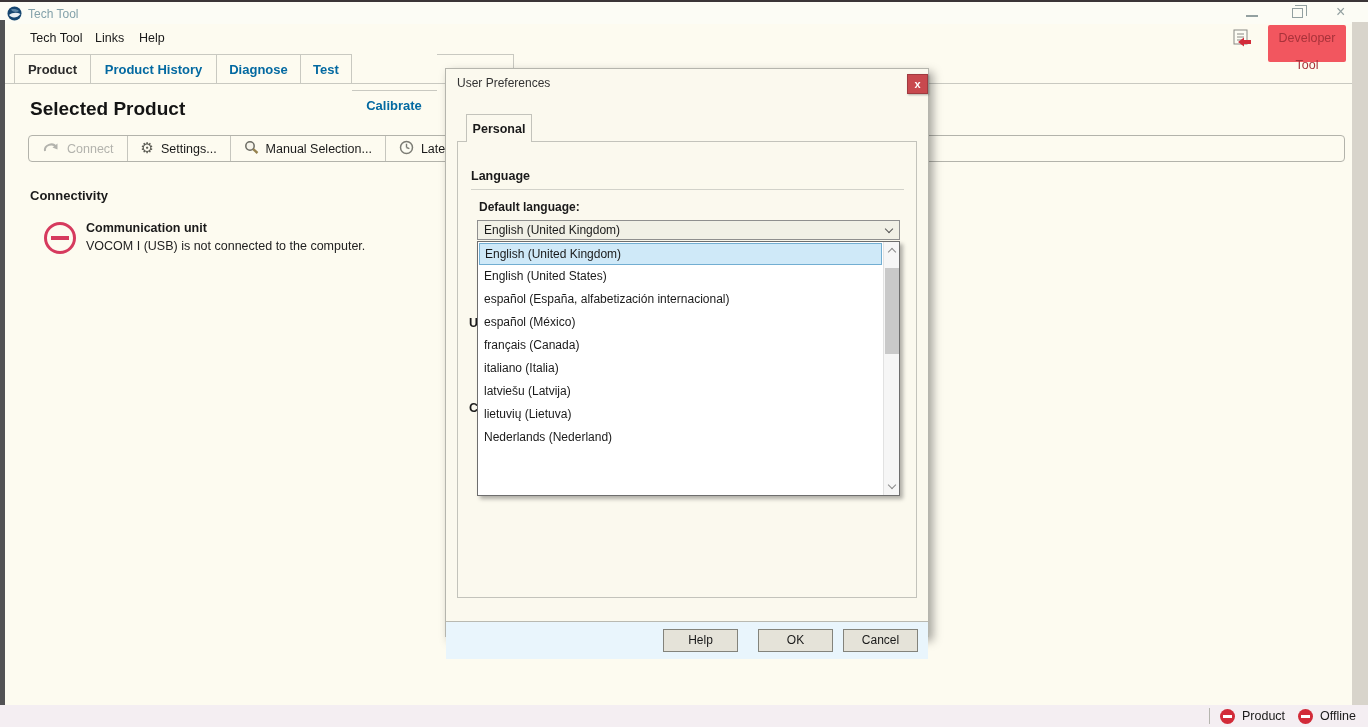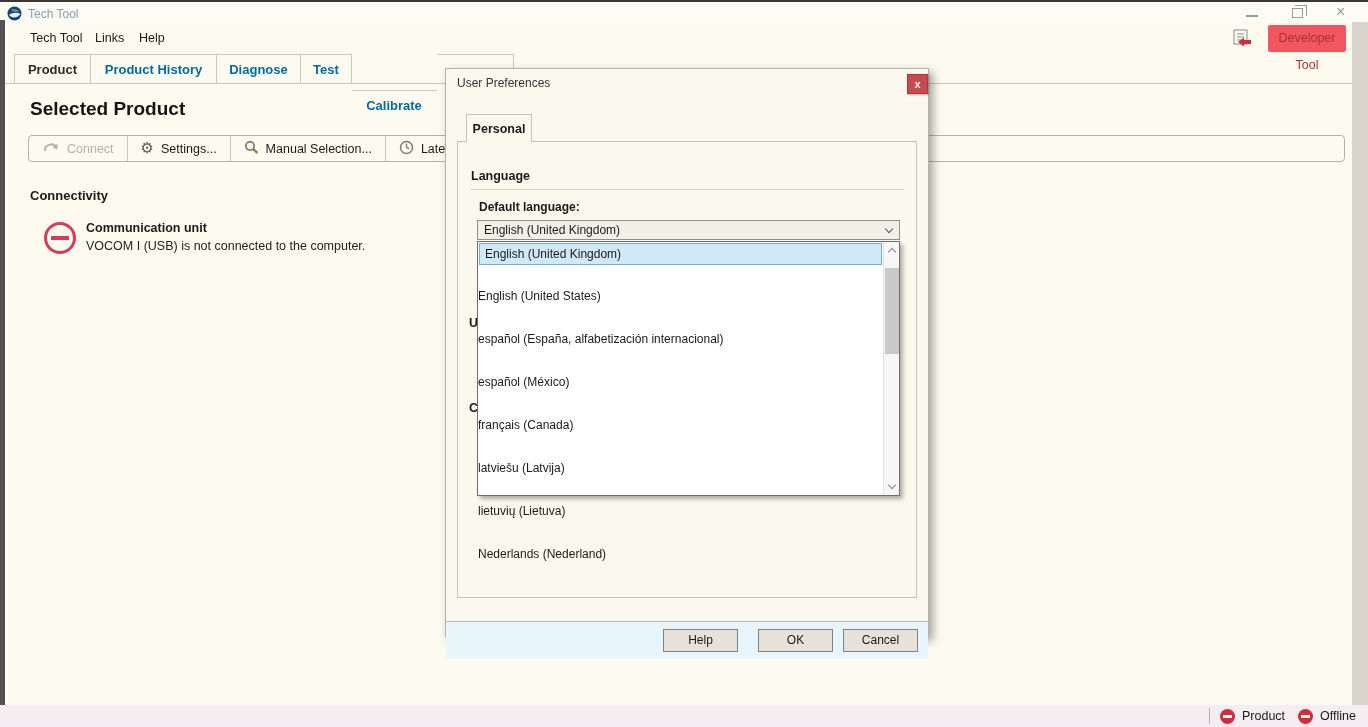--- a/index.html
+++ b/index.html
@@ -20,21 +20,21 @@
   .win-min { left:1246px; top:13px; width:12px; height:2px; background:#93a0a0; cursor:pointer; }
   .win-restore { left:1292px; top:6px; width:11px; height:10px; border:1.5px solid #93a0a0; background:#fcfcf5; cursor:pointer; }
   .win-restore::before { content:""; position:absolute; left:2px; top:-4px; width:11px; height:10px; border:1.5px solid #93a0a0; border-bottom:none; border-left:none; }
   .win-close { left:1336px; top:1px; font-size:16px; color:#93a0a0; cursor:pointer; }
 
   
   .menubar { left:0; top:24px; width:1352px; height:28px; }
   .menu-item { position:absolute; top:7px; font-size:12.5px; cursor:pointer; }
   .mi-0 { left:30px; } .mi-1 { left:95px; } .mi-2 { left:139px; }
   .notes-icon { left:1232px; top:28px; cursor:pointer; }
-  .dev-btn { left:1268px; top:25px; width:78px; height:27px; background:#f2565f; color:#a8323a; font-size:12.5px; text-align:center; line-height:27px; border-radius:2px; cursor:pointer; }
+  .dev-btn { left:1268px; top:25px; width:78px; height:37px; background:#f2565f; color:#a8323a; font-size:12.5px; text-align:center; line-height:27px; border-radius:2px; cursor:pointer; }
 
   
   .tabbar { left:14px; top:54px; height:30px; display:flex; }
   .tab { border-top:1px solid #c9c9c1; border-right:1px solid #c9c9c1; font-size:13px; font-weight:bold; color:#0369a1; text-align:center; line-height:29px; cursor:pointer; }
   .tab:first-child { border-left:1px solid #c9c9c1; }
   .tab.active { color:#2b2b2b; }
   .t0{width:77px;} .t1{width:126px;} .t2{width:84px;} .t3{width:51px;} .t4{width:85px;margin-top:36px;} .t5{width:77px;}
   .tabline { left:5px; top:83px; width:1347px; height:1px; background:#c9c9c1; }
 
   
@@ -60,21 +60,21 @@
   .lang-label { left:25px; top:100px; font-size:12.5px; font-weight:bold; z-index:2; }
   .lang-rule { left:25px; top:120px; width:433px; height:1px; background:#d2d2ca; z-index:2; }
   .field-label { left:33px; top:131px; font-size:12px; font-weight:bold; z-index:2; }
   .partial-u { left:23px; top:247px; font-size:12.5px; font-weight:bold; z-index:2; }
   .partial-c { left:23px; top:332px; font-size:12.5px; font-weight:bold; z-index:2; }
 
   .select { left:31px; top:151px; width:423px; height:20px; background:#f1f0e6; border:1px solid #8f8f8f; font-size:12px; line-height:18px; padding-left:6px; z-index:4; cursor:pointer; }
   .chev { position:absolute; right:7px; top:5px; width:6px; height:6px; border-right:1.5px solid #555; border-bottom:1.5px solid #555; transform:rotate(45deg); }
 
   .listbox { left:31px; top:172px; width:423px; height:255px; background:#ffffff; border:1px solid #6e6e6e; z-index:6; box-shadow:3px 3px 4px rgba(0,0,0,0.3); }
-  .opt { height:23px; line-height:23px; font-size:12px; margin-right:17px; cursor:pointer; white-space:nowrap; overflow:hidden;margin-top:20px; }
+  .opt { height:23px; line-height:23px; font-size:12px; padding-left:6px; margin-right:17px; cursor:pointer; white-space:nowrap; overflow:hidden; }
   .opt.selected { border:1px solid #72aed2; background:#cfe9f8; margin:1px 17px 0 1px; padding-left:5px; line-height:21px; height:22px; }
   .sbar { position:absolute; right:0; top:0; width:16px; height:100%; background:#f6f6f6; border-left:1px solid #e2e2e2; }
   .sb-up, .sb-down { position:absolute; left:0; width:16px; height:17px; cursor:pointer; }
   .sb-up { top:0; } .sb-down { bottom:0; }
   .sb-up::after { content:""; position:absolute; left:5px; top:7px; width:5px; height:5px; border-left:1.5px solid #8a8a8a; border-top:1.5px solid #8a8a8a; transform:rotate(45deg); }
   .sb-down::after { content:""; position:absolute; left:5px; top:4px; width:5px; height:5px; border-right:1.5px solid #8a8a8a; border-bottom:1.5px solid #8a8a8a; transform:rotate(45deg); }
   .sb-thumb { position:absolute; left:1px; top:26px; width:14px; height:86px; background:#c9c9c9; cursor:grab; }
 
   .dlg-strip { left:0; top:552px; width:482px; height:38px; background:#e9f5fc; border-top:1px solid #b9b9b1; }
   .dlg-btn { top:560px; width:75px; height:23px; background:#e5e3d9; border:1px solid #83837b; font-size:12px; text-align:center; line-height:21px; cursor:pointer; }
@@ -196,20 +196,21 @@
     <span>English (United Kingdom)</span>
     <span class="chev"></span>
   </div>
 
   <div class="abs listbox">
     <div class="opt selected">English (United Kingdom)</div>
     <div class="opt">English (United States)</div>
     <div class="opt">español (España, alfabetización internacional)</div>
     <div class="opt">español (México)</div>
     <div class="opt">français (Canada)</div>
+    <div class="opt">italiano (Italia)</div>
     <div class="opt">latviešu (Latvija)</div>
     <div class="opt">lietuvių (Lietuva)</div>
     <div class="opt">Nederlands (Nederland)</div>
     <div class="sbar">
       <div class="sb-up"></div>
       <div class="sb-thumb"></div>
       <div class="sb-down"></div>
     </div>
   </div>
 

